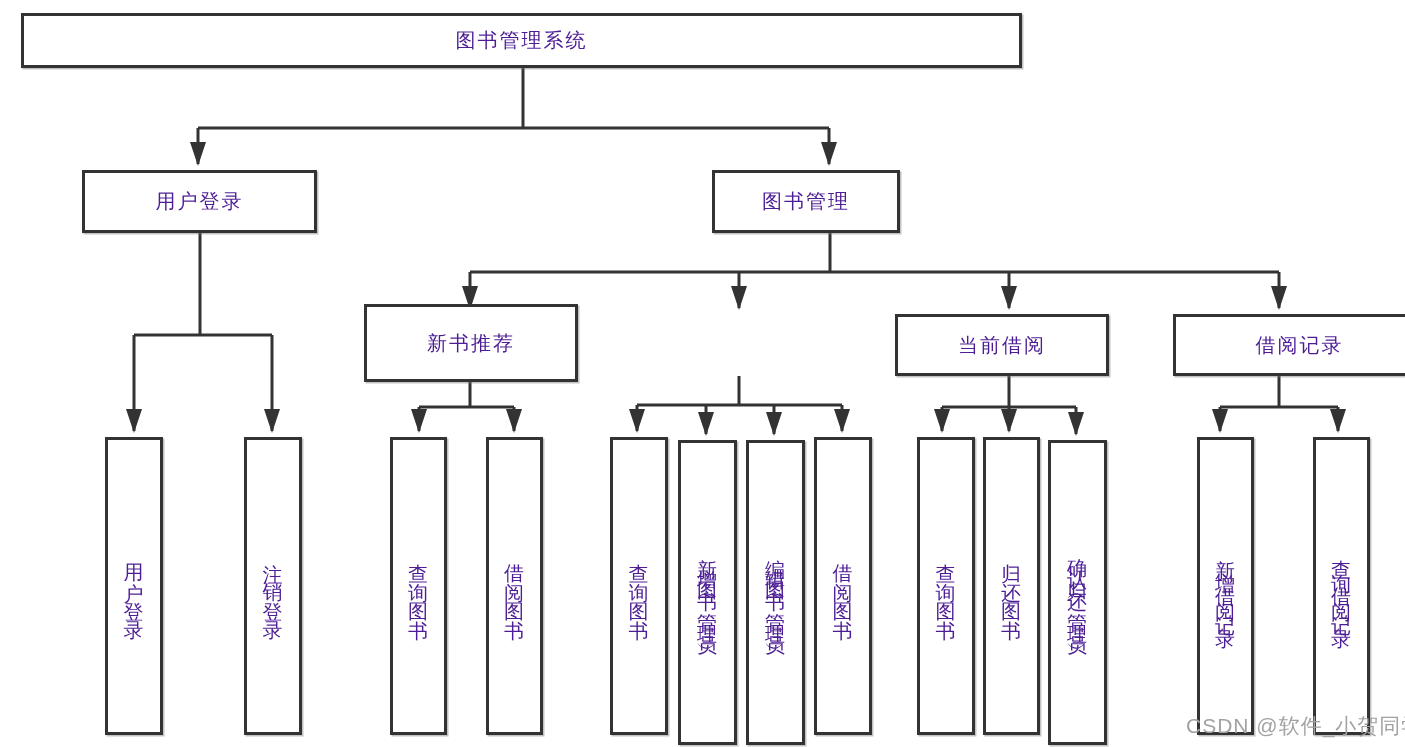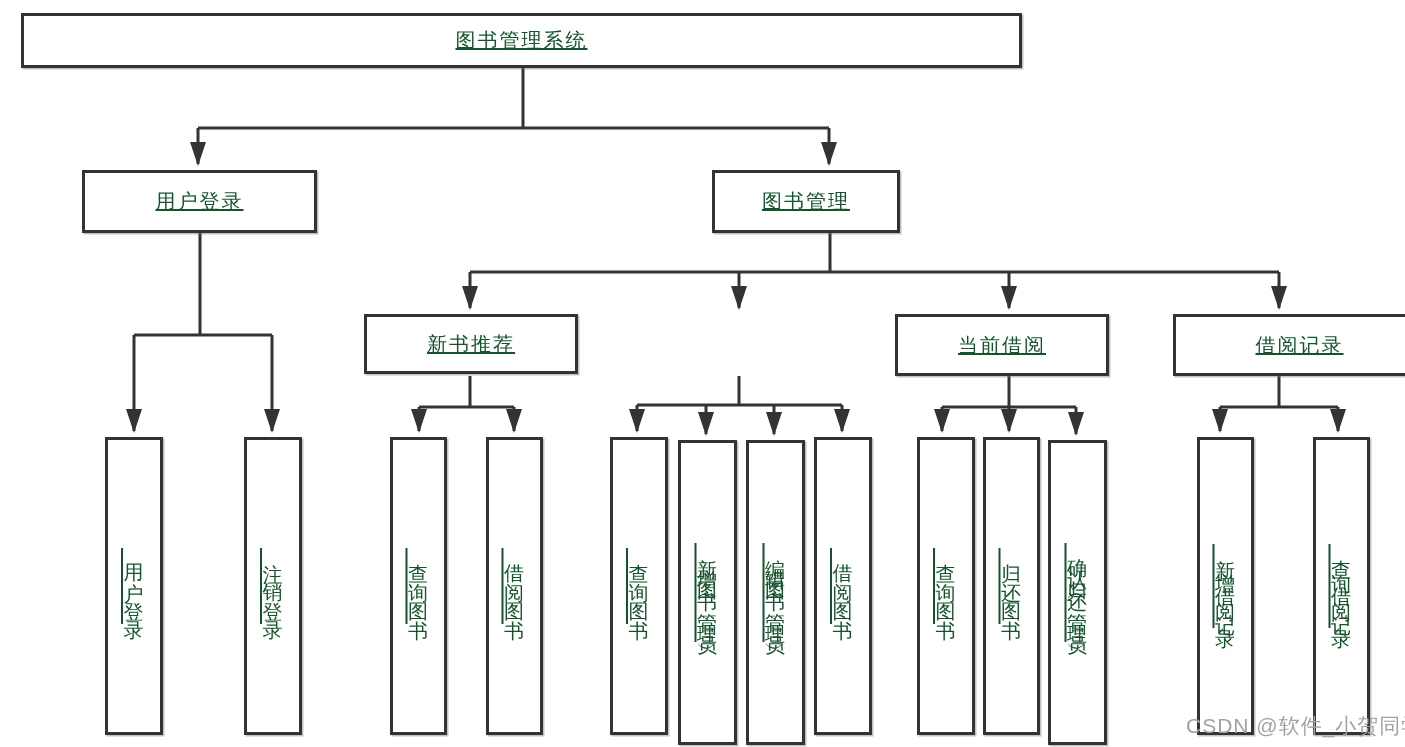--- a/index.html
+++ b/index.html
@@ -12,26 +12,25 @@
   }
   #connectors { position:absolute; left:0; top:0; z-index:0; }
   .node {
     position:absolute;
     box-sizing:border-box;
     border:3px solid #333333;
     background:#ffffff;
     display:flex;
     align-items:center;
     justify-content:center;
-    color:#14532d;
+    color:#4c1d95;
     font-size:20px;
     letter-spacing:2px;
     box-shadow:1.5px 1.5px 0 rgba(120,120,120,0.45);
     z-index:1;
-    text-decoration:underline;
   }
   .vnode span {
     writing-mode:vertical-rl;
     text-orientation:mixed;
     letter-spacing:19px;
     line-height:1;
   }
   .vnode.v6 span { letter-spacing:14px; }
   .vnode.v9 span { letter-spacing:11px; }
   #watermark {
@@ -96,21 +95,21 @@
     <span>图书管理系统</span>
   </div>
 
   <div class="node" style="left:82px; top:170px; width:235px; height:63px;">
     <span>用户登录</span>
   </div>
   <div class="node" style="left:712px; top:170px; width:188px; height:63px;">
     <span>图书管理</span>
   </div>
 
-  <div class="node" style="left:364px; top:314px; width:214px; height:60px;">
+  <div class="node" style="left:364px; top:304px; width:214px; height:78px;">
     <span>新书推荐</span>
   </div>
   <div class="node" style="left:895px; top:314px; width:214px; height:62px;">
     <span>当前借阅</span>
   </div>
   <div class="node" style="left:1173px; top:314px; width:253px; height:62px;">
     <span>借阅记录</span>
   </div>
 
   <div class="node vnode v4" style="left:105px; top:437px; width:58px; height:298px;">

